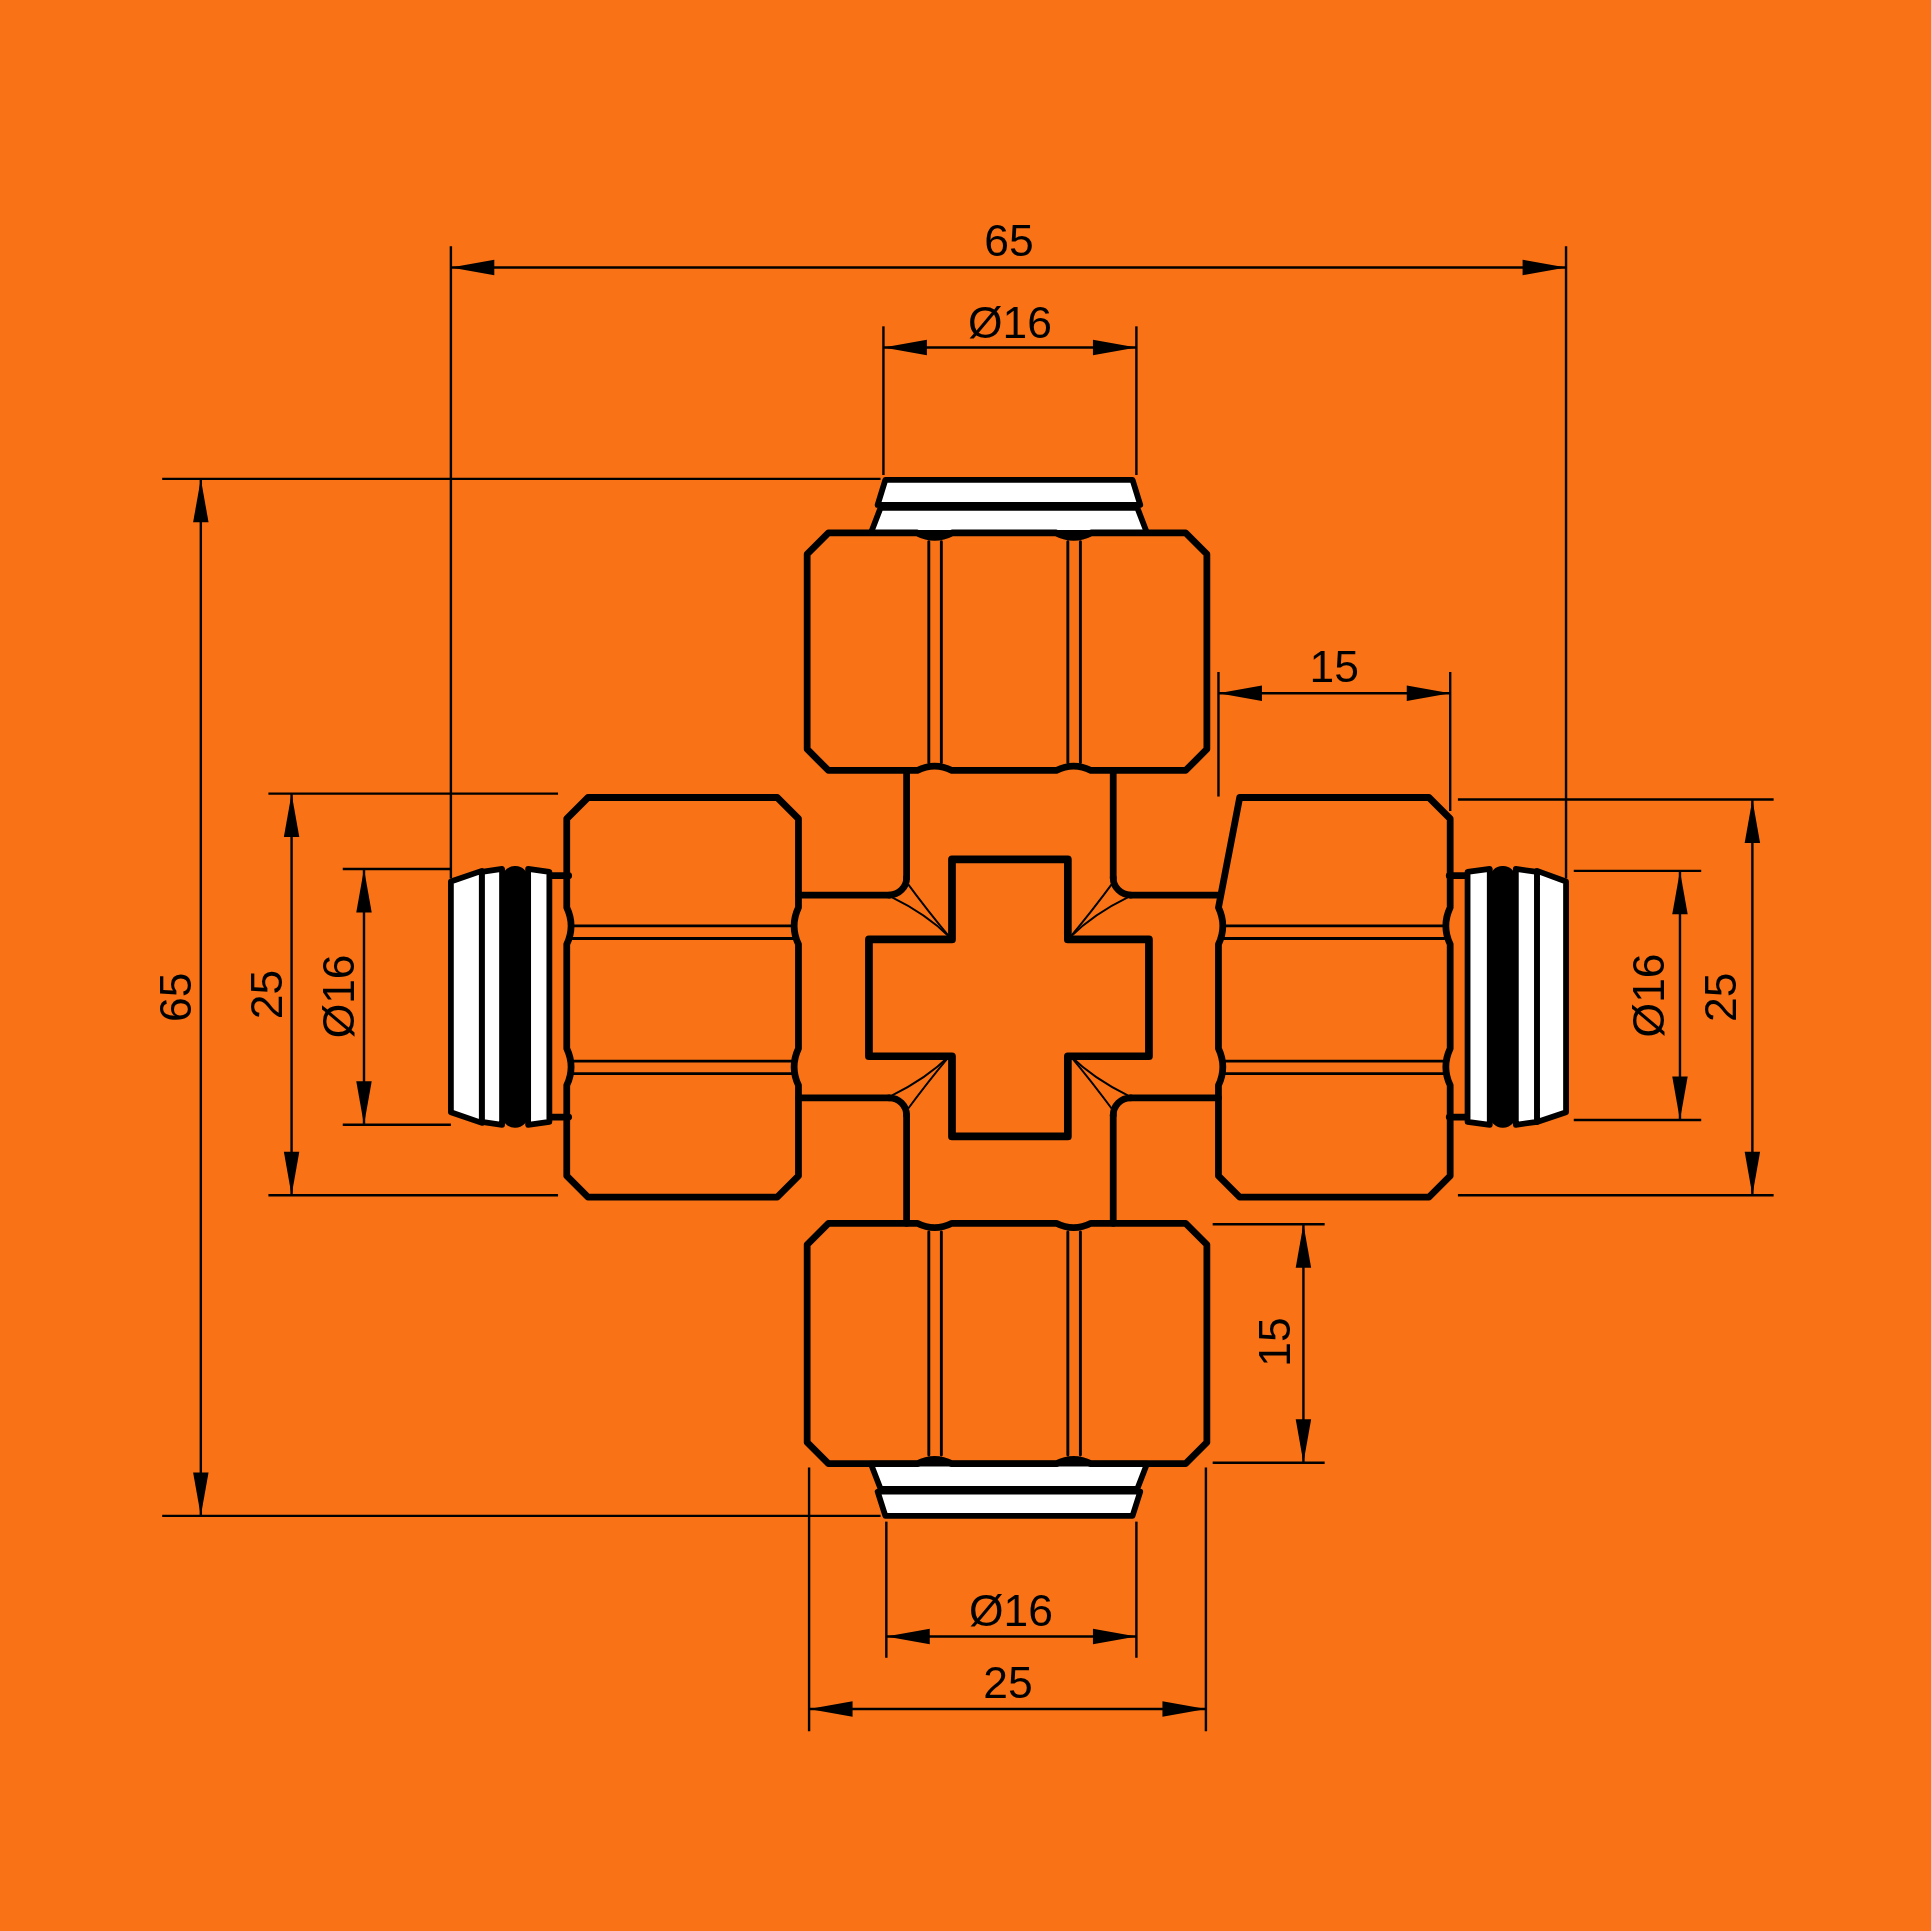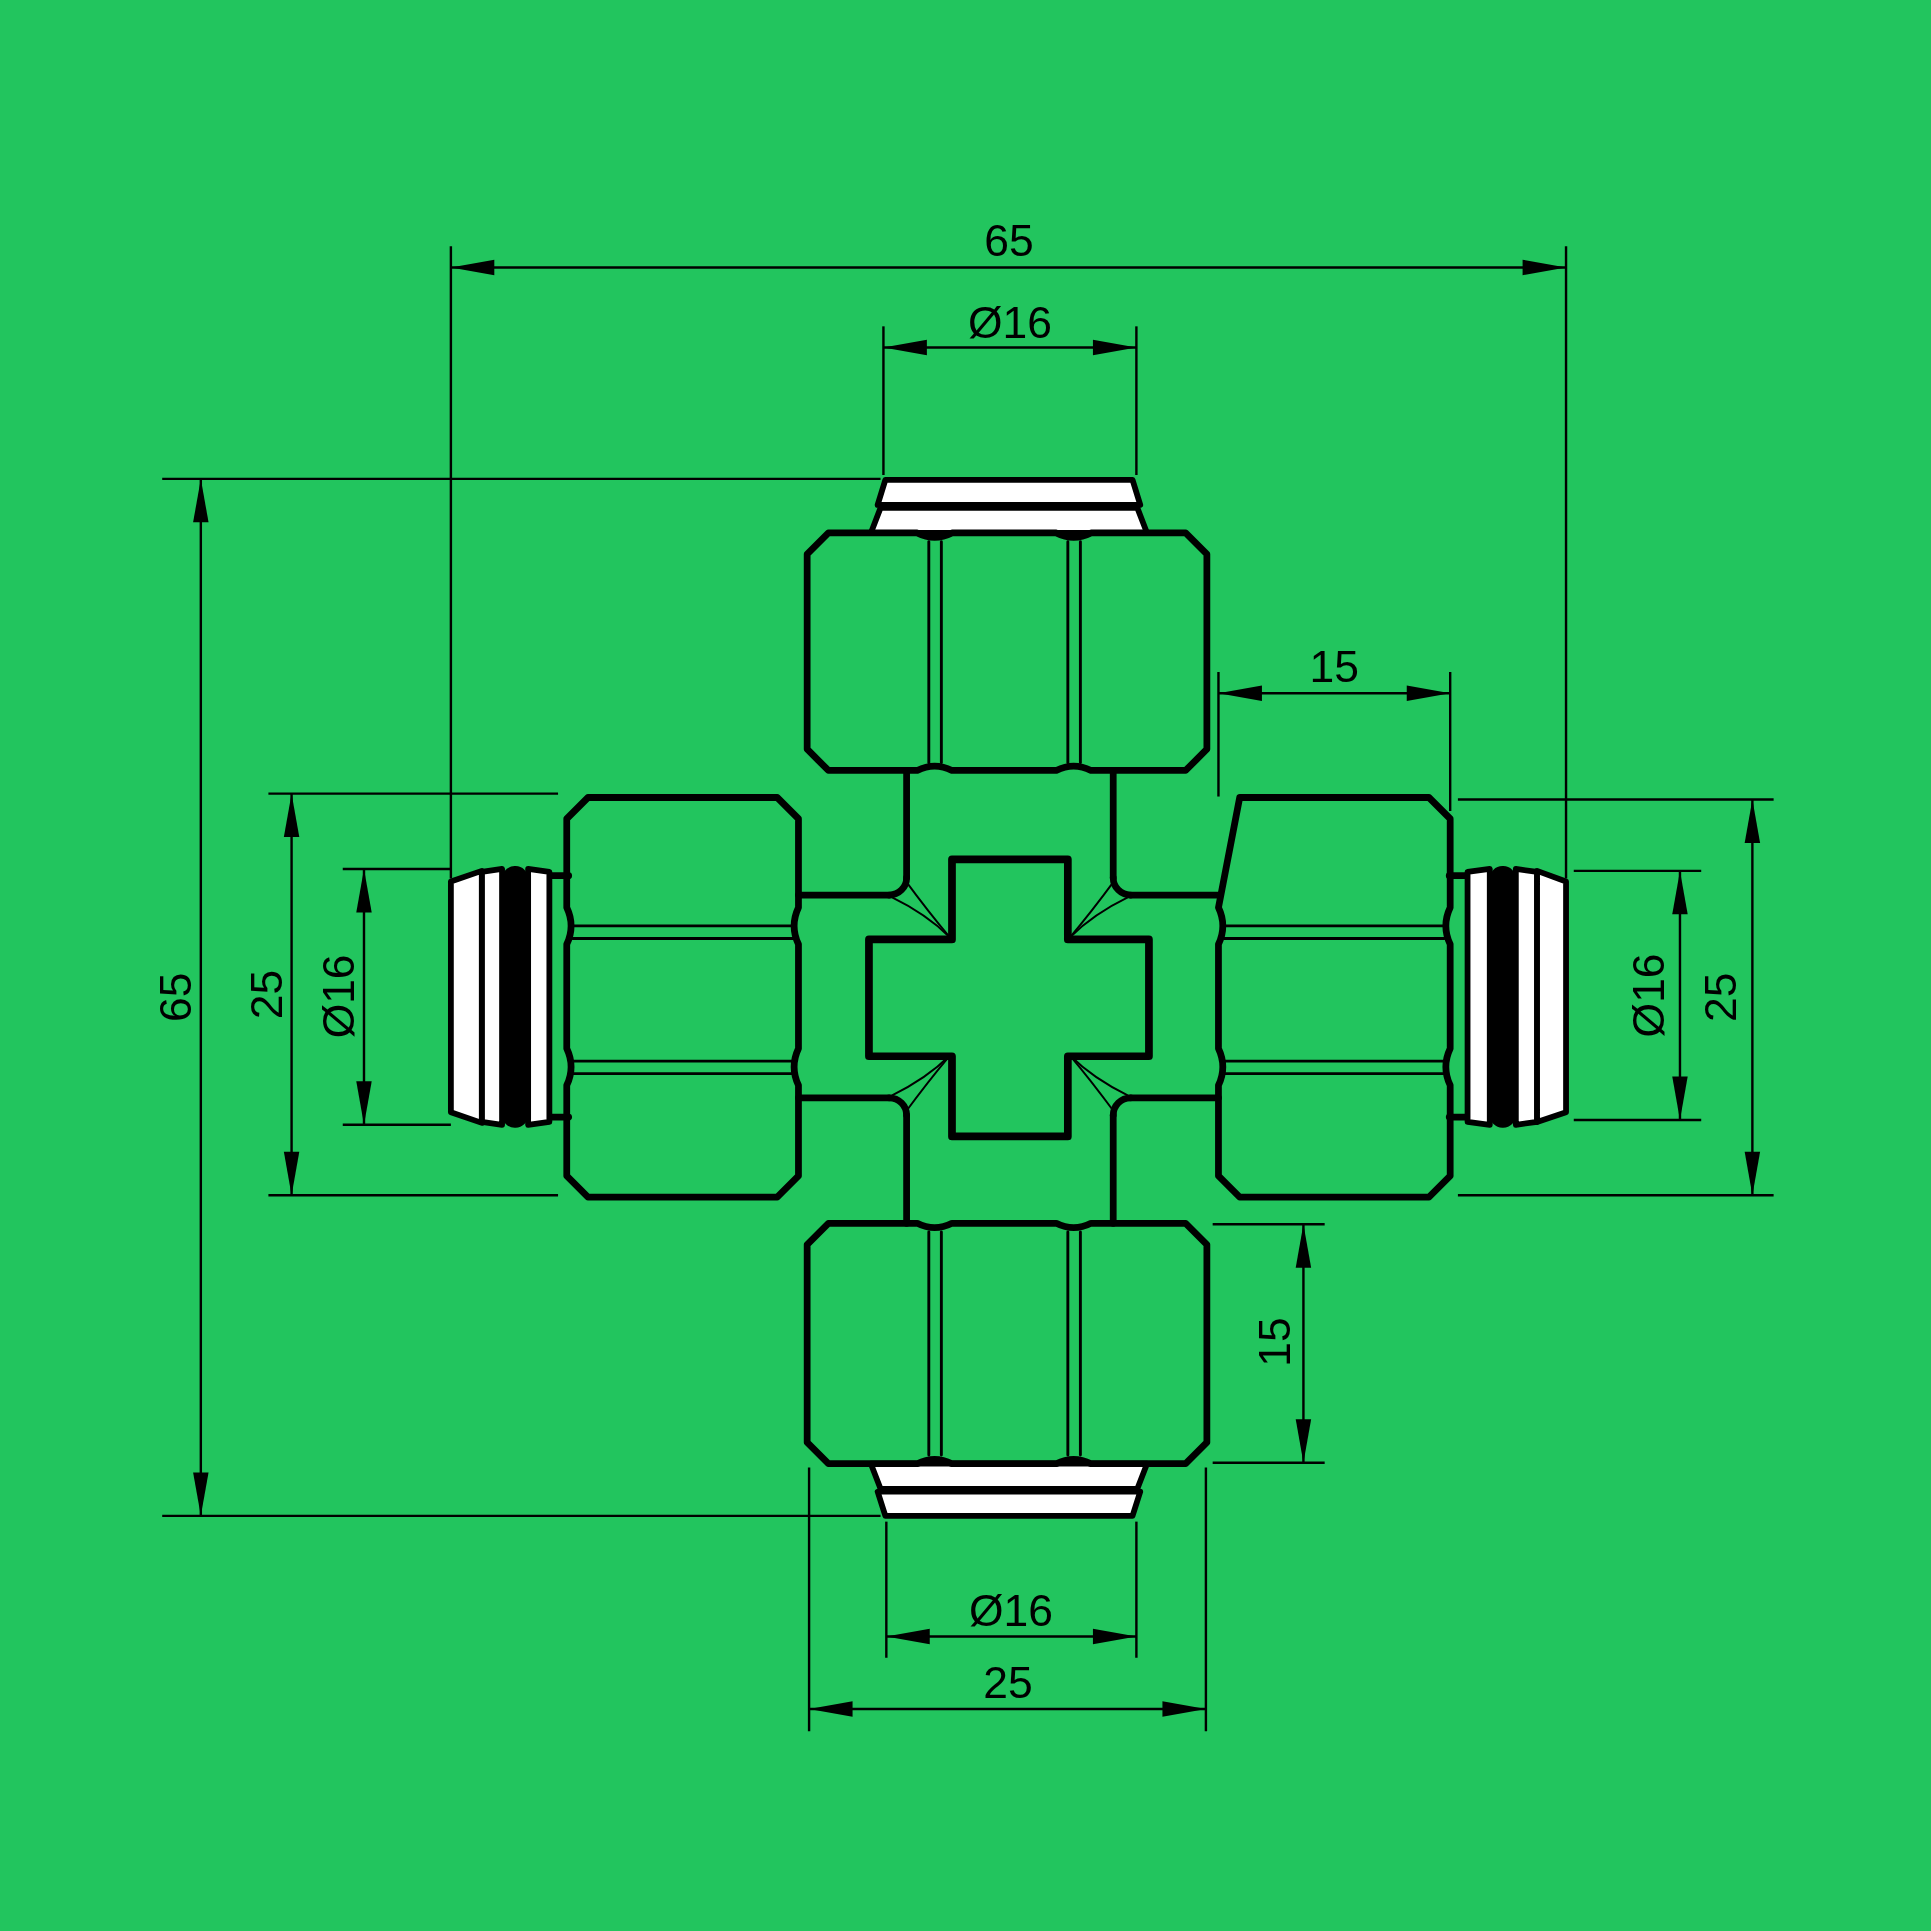--- a/index.html
+++ b/index.html
@@ -1,16 +1,16 @@
 <!DOCTYPE html>
 <html><head>
 <meta charset="utf-8">
 <style>
   html,body{margin:0;padding:0;background:#ffffff;}
-  .stage{width:1931px;height:1931px;background:#22c55e;position:relative;text-decoration:underline;}
+  .stage{width:1931px;height:1931px;background:#f97316;position:relative;text-decoration:underline;}
   svg{display:block;}
   .thick{fill:none;stroke:#000;stroke-width:7;stroke-linejoin:round;stroke-linecap:round;}
   .bore{fill:none;stroke:#000;stroke-width:8;stroke-linejoin:round;}
   .ring{fill:#fff;stroke:#000;stroke-width:6;stroke-linejoin:round;}
   .facet{fill:none;stroke:#000;stroke-width:3;stroke-linecap:round;}
   .leaf{fill:none;stroke:#000;stroke-width:2;}
   .dim{fill:none;stroke:#000;stroke-width:2.5;stroke-linecap:butt;}
   .arrow{fill:#000;stroke:none;}
   .lbl{font-family:"Liberation Sans","DejaVu Sans",sans-serif;font-size:46px;fill:#000;text-anchor:middle;}
 </style>

